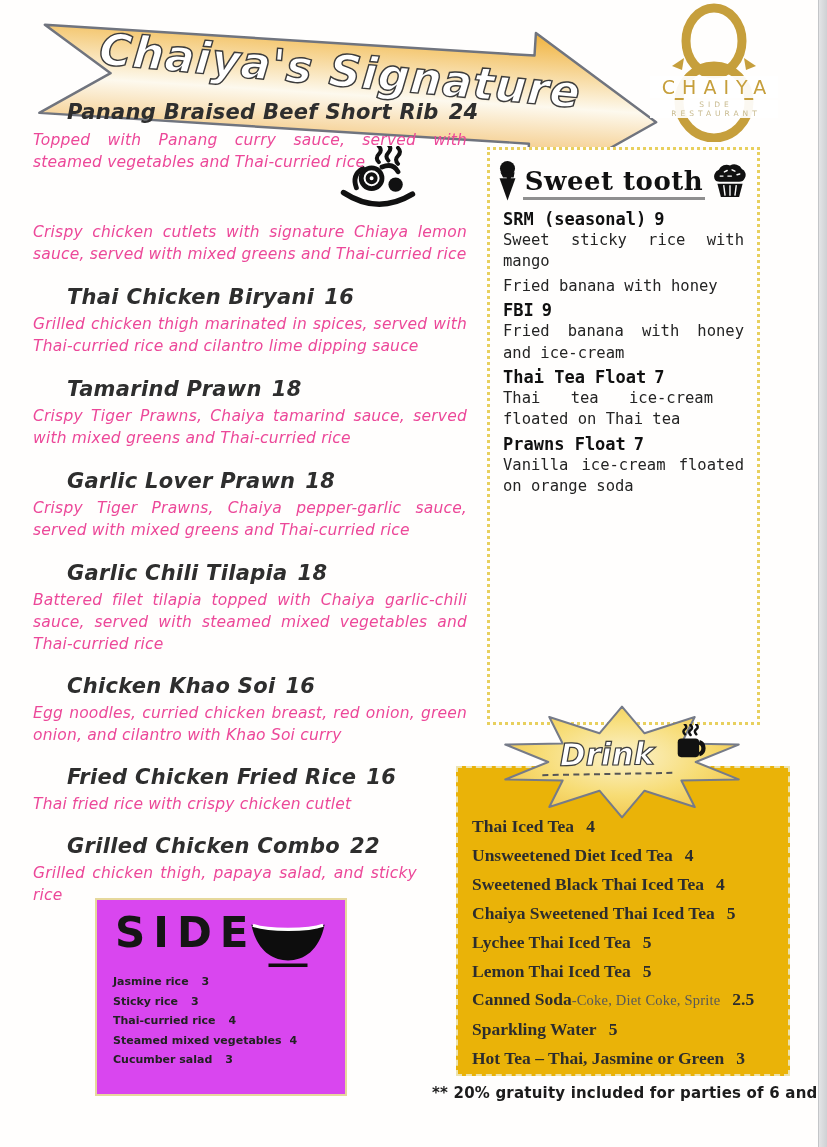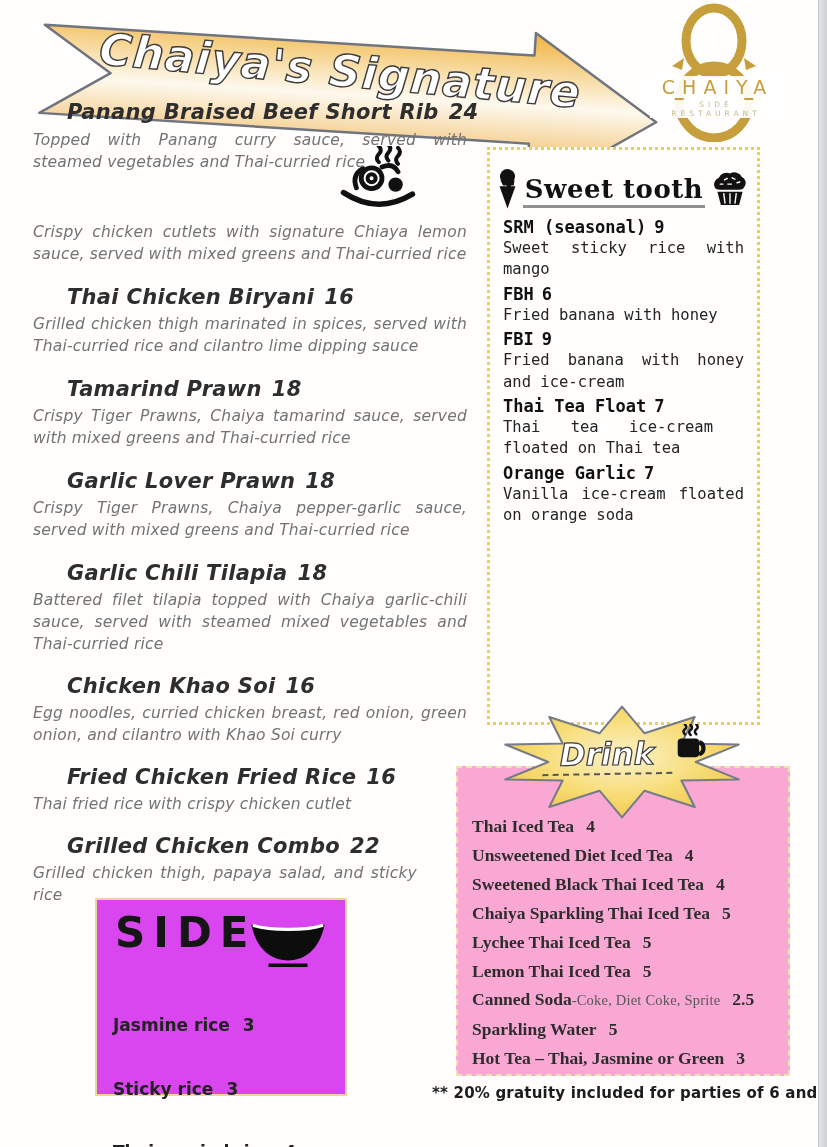--- a/index.html
+++ b/index.html
@@ -43,67 +43,67 @@
 
   
   .item { position:absolute; left:35px; }
   .item-title {
     font-style:italic; font-weight:bold; font-size:21px; color:#2e2e2e;
     letter-spacing:0.3px; white-space:nowrap;margin-left:32px;
   }
   .item-title .price { margin-left:10px; }
   .item-desc {
     position:absolute; left:33px; width:434px;
-    font-style:italic; font-size:15.5px; line-height:1.42; color:#737373;
+    font-style:italic; font-size:15.5px; line-height:1.42; color:#ec4899;
     text-align:justify; letter-spacing:0.2px;
   }
   .item-desc.narrow { width:384px; }
 
   .noodle-icon { position:absolute; left:334px; top:146px; }
 
   
   .side-box {
     position:absolute; left:95px; top:898px; width:252px; height:198px;
     border:2px solid #e6d89c; background:#d946ef;
   }
   .side-title {
     position:absolute; left:18px; top:8px; font-size:42px; font-weight:bold;
     letter-spacing:8px; color:#151515; font-family:"DejaVu Sans", sans-serif;
   }
   .side-bowl { position:absolute; right:18px; top:18px; }
   .side-list { position:absolute; left:16px; top:72px; right:10px; }
-  .side-row { font-size:17px; font-weight:bold; color:#222; line-height:19.5px;margin-top:44px; }
+  .side-row { font-size:11px; font-weight:bold; color:#222; line-height:19.5px; }
   .side-row .price { margin-left:13px; font-weight:bold; }
 
   
   .sweet-box {
     position:absolute; left:487px; top:147px; width:273px; height:578px;
     border:3px dotted #e8d05e; background:#fffefd; padding:8px 13px 0 13px;
   }
-  .sweet-header { display:flex; align-items:center; justify-content:center; gap:4px; margin-top:10px; }
+  .sweet-header { display:flex; align-items:center; justify-content:center; gap:4px; margin-top:2px; }
   .sweet-title {
     font-family:"DejaVu Serif", serif; font-weight:bold; font-size:26px;
     color:#111; border-bottom:3px solid #8f8f8f; padding:0 2px 1px 2px;
     letter-spacing:0.5px; white-space:nowrap;
   }
   .sweet-item { margin-top:3px; }
   .sweet-name {
     font-family:"DejaVu Sans Mono", monospace; font-weight:bold;
     font-size:17px; color:#101010; white-space:nowrap;
   }
   .sweet-name .price { margin-left:8px; }
   .sweet-desc {
     font-family:"DejaVu Sans Mono", monospace; font-size:15.5px; color:#242424;
     line-height:1.38; text-align:justify; margin-top:1px;
   }
 
   
   .drink-box {
     position:absolute; left:456px; top:766px; width:334px; height:310px;
-    border:2px dashed #ece3b0; background:#f9a8d4;
+    border:2px dashed #ece3b0; background:#eab308;
   }
   .drink-list { position:absolute; left:14px; top:44px; right:8px; }
   .drink-row {
     font-family:"Liberation Serif", serif; font-weight:bold; font-size:17.5px;
     color:#2d2d2d; line-height:28.9px; white-space:nowrap;
   }
   .drink-row .price { margin-left:12px; }
   .drink-row .detail { font-weight:normal; font-size:14.5px; color:#585858; letter-spacing:0.2px; }
   .drink-badge { position:absolute; left:494px; top:702px; width:256px; height:120px; }
   .drink-badge svg { position:absolute; left:0; top:0; }
@@ -258,43 +258,42 @@
           </g>
         </svg>
       </span>
     </div>
 
     <div class="sweet-item">
       <div class="sweet-name"><span>SRM (seasonal)</span><span class="price">9</span></div>
       <div class="sweet-desc">Sweet sticky rice with mango</div>
     </div>
     <div class="sweet-item">
-      <div class="sweet-name"><span>FBH</span><span class="price">6</span></div>
       <div class="sweet-desc">Fried banana with honey</div>
     </div>
     <div class="sweet-item">
       <div class="sweet-name"><span>FBI</span><span class="price">9</span></div>
       <div class="sweet-desc">Fried banana with honey and ice-cream</div>
     </div>
     <div class="sweet-item">
       <div class="sweet-name"><span>Thai Tea Float</span><span class="price">7</span></div>
       <div class="sweet-desc" style="width:210px">Thai tea ice-cream floated on Thai tea</div>
     </div>
     <div class="sweet-item">
-      <div class="sweet-name"><span>Orange Garlic</span><span class="price">7</span></div>
+      <div class="sweet-name"><span>Prawns Float</span><span class="price">7</span></div>
       <div class="sweet-desc">Vanilla ice-cream floated on orange soda</div>
     </div>
   </div>
 
   <div class="drink-box">
     <div class="drink-list">
       <div class="drink-row"><span>Thai Iced Tea</span><span class="price">4</span></div>
       <div class="drink-row"><span>Unsweetened Diet Iced Tea</span><span class="price">4</span></div>
       <div class="drink-row"><span>Sweetened Black Thai Iced Tea</span><span class="price">4</span></div>
-      <div class="drink-row"><span>Chaiya Sparkling Thai Iced Tea</span><span class="price">5</span></div>
+      <div class="drink-row"><span>Chaiya Sweetened Thai Iced Tea</span><span class="price">5</span></div>
       <div class="drink-row"><span>Lychee Thai Iced Tea</span><span class="price">5</span></div>
       <div class="drink-row"><span>Lemon Thai Iced Tea</span><span class="price">5</span></div>
       <div class="drink-row"><span>Canned Soda</span><span class="detail">-Coke, Diet Coke, Sprite</span><span class="price">2.5</span></div>
       <div class="drink-row"><span>Sparkling Water</span><span class="price">5</span></div>
       <div class="drink-row"><span>Hot Tea – Thai, Jasmine or Green</span><span class="price">3</span></div>
     </div>
   </div>
 
   <div class="drink-badge">
     <svg width="256" height="120" viewBox="0 0 250 116">

